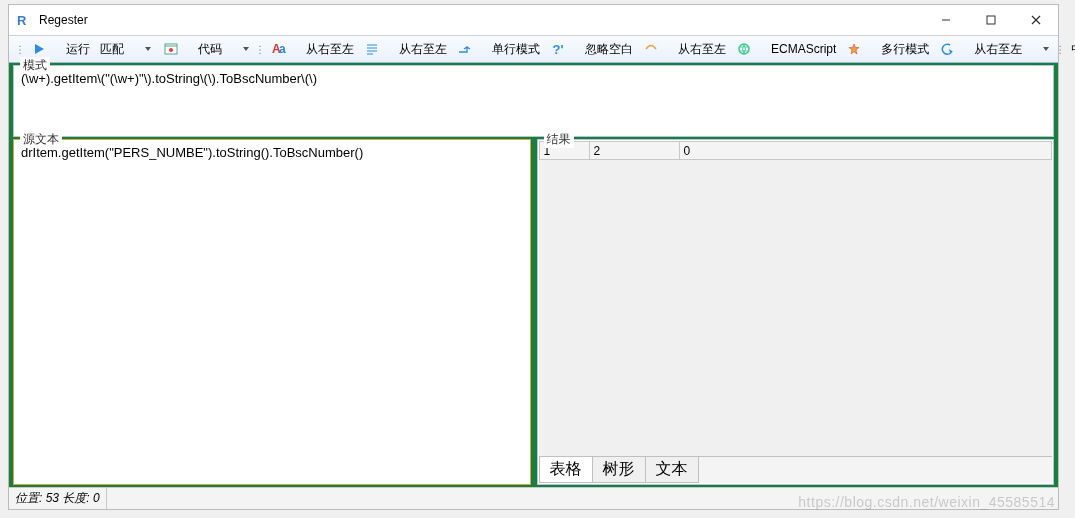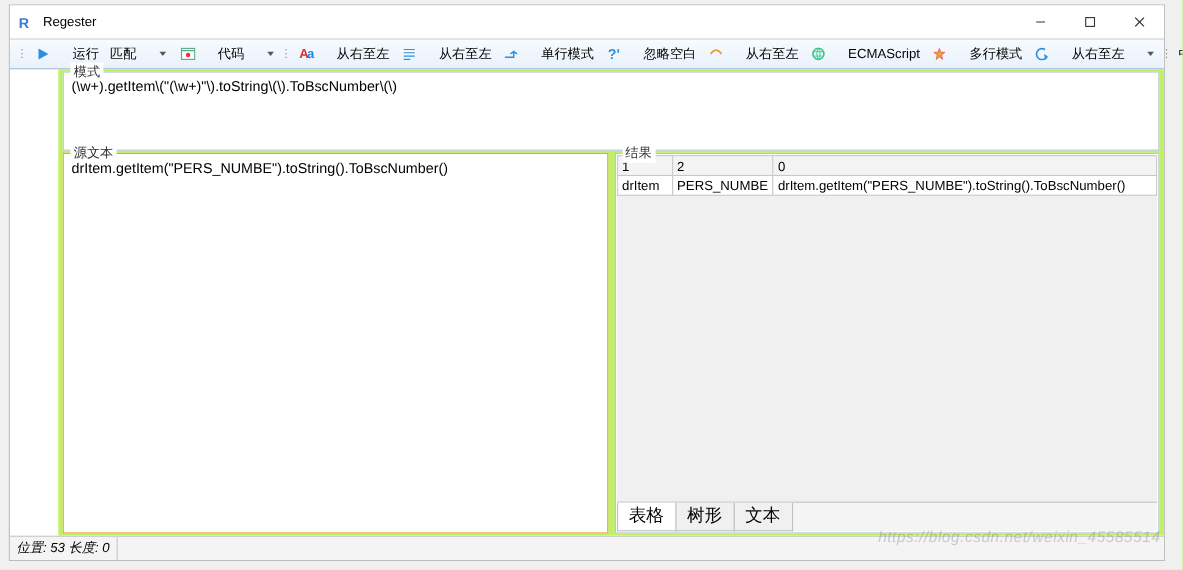--- a/index.html
+++ b/index.html
@@ -9,41 +9,41 @@
 .titlebar .icon { width: 16px; height: 16px; margin-right: 6px; color: #3a7bd5; font-weight: bold; font-size: 13px; display:flex; align-items:center; }
 .titlebar .title { flex: 1; color: #000; }
 .winbtns { display: flex; height: 100%; }
 .winbtn { width: 45px; height: 100%; display: flex; align-items: center; justify-content: center; color: #333; }
 .toolbar { height: 28px; border-top: 1px solid #d0d0d0; border-bottom: 1px solid #a0b8d8; background: linear-gradient(#f8fbff,#eaf1fb); display: flex; align-items: center; padding: 0 6px; gap: 2px; }
 .tbitem { display: flex; align-items: center; gap: 19px; padding: 2px 4px; border-radius: 2px; white-space: nowrap; }
 .tbicon { width: 16px; height: 16px; display: inline-flex; align-items: center; justify-content: center; }
 .dropdown-arrow { width:0; height:0; border-left:3px solid transparent; border-right:3px solid transparent; border-top:4px solid #555; margin-left:2px; }
 .sep { width: 6px; height: 20px; margin: 0 2px; display:flex; align-items:center; justify-content:center; color:#999; }
 .sep::before { content:"⋮"; font-size:10px; color:#888; }
-.content { flex: 1; display: flex; flex-direction: column; padding: 2px 4px; gap: 2px; background:#bef264; min-height:0;margin-left:44px; }
+.content { flex: 1; display: flex; flex-direction: column; padding: 2px 4px; gap: 2px; background:#15803d; min-height:0; }
 .fieldset { border: 1px solid #b8c4d6; position: relative; padding: 1px; background:#fff; }
 .fieldset .legend { position: absolute; top: -9px; left: 6px; background: #fff; padding: 0 3px; font-size: 12px; color: #333; }
 .pattern-box { height: 72px; }
 .pattern-input { width: 100%; height: 100%; border: none; resize: none; padding: 4px 6px; font-size: 13px; font-family: inherit; outline: none; }
 .split { flex: 1; display: flex; gap: 6px; min-height:0; }
 .left, .right { flex: 1; display: flex; flex-direction: column; min-height:0; }
 .source-box { flex: 1; }
 .source-input { width: 100%; height: 100%; border: none; resize: none; padding: 4px 6px; font-size: 13px; font-family: inherit; outline: none; }
 .result-box { flex: 1; display: flex; flex-direction: column; min-height:0; }
 .result-grid { flex: 1; overflow: auto; background: #f0f0f0; }
 table.grid { border-collapse: collapse; width: 100%; background:#fff; }
 table.grid th, table.grid td { border: 1px solid #c8c8c8; padding: 1px 4px; text-align: left; font-weight: normal; height:18px; white-space: nowrap; overflow:hidden; }
 table.grid th { background: #f4f4f4; }
 .grid-wrap { background:#f0f0f0; height:100%; }
 .tabs { display: flex; border-top: 1px solid #c0c0c0; background: #f4f4f4; }
 .tab { padding: 2px 10px; border: 1px solid #c0c0c0; border-top: none; background: #fff; margin-right: -1px; font-size:16px; }
 .tab:not(.active) { background: #f0f0f0; text-align: center; }
 .statusbar { height: 22px; border-top: 1px solid #c8c8c8; background: #f4f4f4; display: flex; align-items: center; font-size: 12px; font-style: italic; }
 .statusbar .cell { padding: 0 6px; border-right: 1px solid #c8c8c8; height:100%; display:flex; align-items:center; }
-.watermark { position: absolute; right: 20px; bottom: 22px; color: rgba(120,120,120,0.35); font-size: 14px; letter-spacing: 0.5px; pointer-events: none; font-style: italic; }
+.watermark { position: absolute; right: 20px; bottom: 8px; color: rgba(120,120,120,0.35); font-size: 14px; letter-spacing: 0.5px; pointer-events: none; }
 svg { display: block; }
 </style>
 </head>
 <body>
 
 <div class="window">
 
   <div class="titlebar">
     <span class="icon">R</span>
     <span class="title">Regester</span>
@@ -196,25 +196,20 @@
         <div class="fieldset result-box">
           <span class="legend">结果</span>
           <div class="result-grid grid-wrap">
             <table class="grid">
               <tbody>
                   <tr>
                 <th style="width:50px">1</th>
                 <th style="width:90px">2</th>
                 <th>0</th>
               </tr>
-              <tr>
-                <td>drItem</td>
-                <td>PERS_NUMBE</td>
-                <td>drItem.getItem("PERS_NUMBE").toString().ToBscNumber()</td>
-              </tr>
             </tbody>
               </table>
           </div>
           <div class="tabs">
             <div class="tab active">表格</div>
             <div class="tab">树形</div>
             <div class="tab">文本</div>
           </div>
         </div>
       </div>

